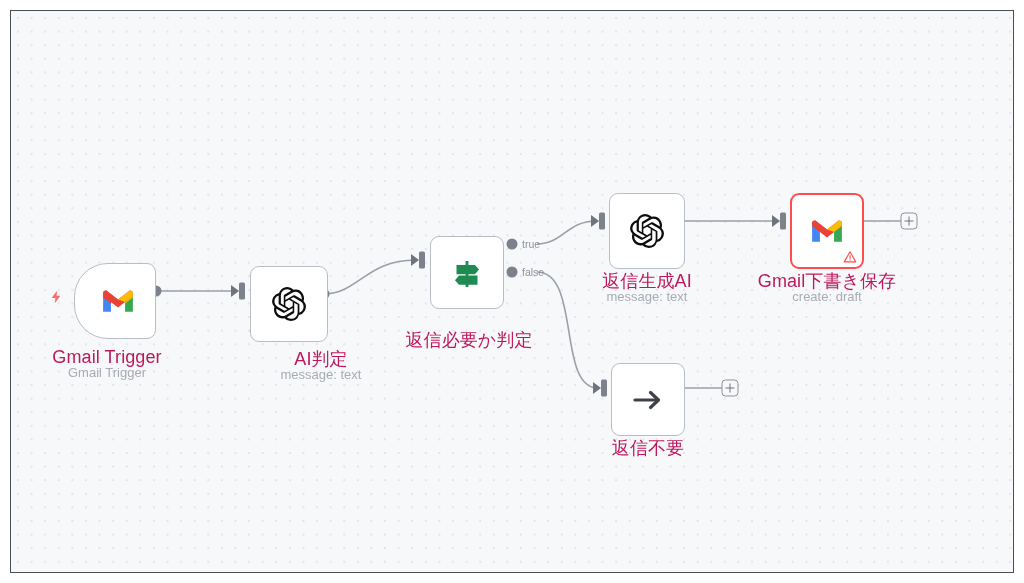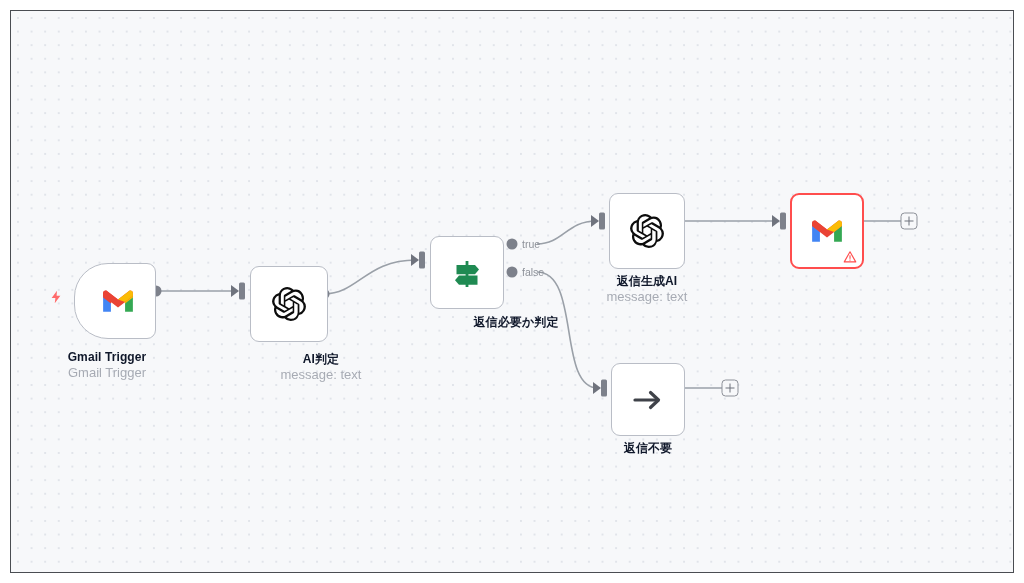--- a/index.html
+++ b/index.html
@@ -88,23 +88,23 @@
   }
 
   
   .node-label {
     position: absolute;
     text-align: center;
     white-space: nowrap;
     transform: translateX(-50%);
   }
   .node-title {
-    font-size: 12px;
-    font-weight: bold;
-    color: #0f172a;
+    font-size: 18px;
+    font-weight: normal;
+    color: #be185d;
     line-height: 16px;
     letter-spacing: 0.1px;
   }
   .node-subtitle {
     font-size: 13px;
     color: #a7abb4;
     line-height: 15px;
     font-weight: normal;
   }
 
@@ -265,21 +265,21 @@
 
     <div class="node" style="left:419px; top:225px; width:74px; height:73px;">
       <span class="node-icon">
         <svg width="36" height="36" viewBox="0 0 36 36">
           <rect x="16.6" y="6" width="2.8" height="26" fill="#1f8a52"></rect>
           <path d="M7.5 10 H26 L30 14.6 L26 19.2 H7.5 Z" fill="#1f8a52"></path>
           <path d="M28.5 20.6 H10 L6 25.2 L10 29.8 H28.5 Z" fill="#1f8a52"></path>
         </svg>
       </span>
     </div>
-    <div class="node-label" style="left:458px; top:303px;margin-left:47px;">
+    <div class="node-label" style="left:458px; top:321px;">
       <div class="node-title">返信必要か判定</div>
     </div>
 
     <div class="node" style="left:598px; top:182px; width:76px; height:76px;">
       <span class="node-icon">
         <svg width="34" height="34" viewBox="0 0 24 24">
           <path fill="#0d0d0d" d="M22.28 9.82a5.98 5.98 0 0 0-.52-4.91 6.05 6.05 0 0 0-6.51-2.9A6.07 6.07 0 0 0 4.98 4.18a5.98 5.98 0 0 0-4 2.9 6.05 6.05 0 0 0 .74 7.1 5.98 5.98 0 0 0 .51 4.91 6.05 6.05 0 0 0 6.52 2.9A5.98 5.98 0 0 0 13.26 24a6.06 6.06 0 0 0 5.77-4.21 5.99 5.99 0 0 0 4-2.9 6.06 6.06 0 0 0-.75-7.07Zm-9.02 12.6a4.48 4.48 0 0 1-2.88-1.04l.14-.08 4.78-2.76a.79.79 0 0 0 .39-.68v-6.74l2.02 1.17a.07.07 0 0 1 .4.06v5.58a4.5 4.5 0 0 1-4.49 4.49ZM3.6 18.3a4.47 4.47 0 0 1-.54-3.01l.14.09 4.78 2.76a.77.77 0 0 0 .78 0l5.84-3.37v2.33a.08.08 0 0 1-.3.06L9.74 19.9a4.5 4.5 0 0 1-6.14-1.64ZM2.34 7.9a4.49 4.49 0 0 1 2.35-1.97V11.6a.77.77 0 0 0 .38.67l5.82 3.36-2.02 1.17a.8.08 0 0 1-.07 0l-4.83-2.79A4.5 4.5 0 0 1 2.34 7.9Zm16.6 3.86-5.83-3.4L15.12 7.2a.07.07 0 0 1 .07 0l4.83 2.79a4.49 4.49 0 0 1-.68 8.1v-5.66a.79.79 0 0 0-.4-.67Zm2.01-3.02-.14-.09-4.77-2.78a.78.78 0 0 0-.79 0L9.42 9.24V6.91a.7.07 0 0 1 .03-.06l4.83-2.79a4.49 4.49 0 0 1 6.67 4.65v.03ZM8.32 12.86 6.3 11.7a.07.07 0 0 1-.04-.06V6.07a4.49 4.49 0 0 1 7.37-3.45l-.14.08L8.71 5.46a.79.79 0 0 0-.39.68v6.72Zm1.1-2.37 2.6-1.5 2.61 1.5v3l-2.6 1.5-2.61-1.5Z"></path>
         </svg>
       </span>
     </div>
@@ -297,20 +297,24 @@
           <path d="M24 16 L40.5 3.3 Q45 3 45 7 L45 11 L34 19.5 Z" fill="#FBBC05"></path>
           <path d="M24 16 L7.5 3.3 Q3 3 3 7 L3 11 L14 19.5 Z" fill="#EA4335"></path>
         </svg>
       </span>
       <svg class="node-warning" viewBox="0 0 20 20">
         <path d="M10 2.5 L18.2 17 H1.8 Z" fill="none" stroke="#ff4d4d" stroke-width="1.6" stroke-linejoin="round"></path>
         <rect x="9.2" y="7.6" width="1.6" height="5" fill="#ff4d4d"></rect>
         <rect x="9.2" y="13.6" width="1.6" height="1.6" fill="#ff4d4d"></rect>
       </svg>
     </div>
+    <div class="node-label" style="left:816px; top:262px;">
+      <div class="node-title">Gmail下書き保存</div>
+      <div class="node-subtitle">create: draft</div>
+    </div>
 
     <div class="node" style="left:600px; top:352px; width:74px; height:73px;">
       <span class="node-icon">
         <svg width="36" height="36" viewBox="0 0 36 36">
           <path d="M5 18 H28" stroke="#3f4249" stroke-width="3.2" stroke-linecap="round" fill="none"></path>
           <path d="M20.5 10.5 L28.5 18 L20.5 25.5" stroke="#3f4249" stroke-width="3.2" stroke-linecap="round" stroke-linejoin="round" fill="none"></path>
         </svg>
       </span>
     </div>
     <div class="node-label" style="left:637px; top:429px;">

